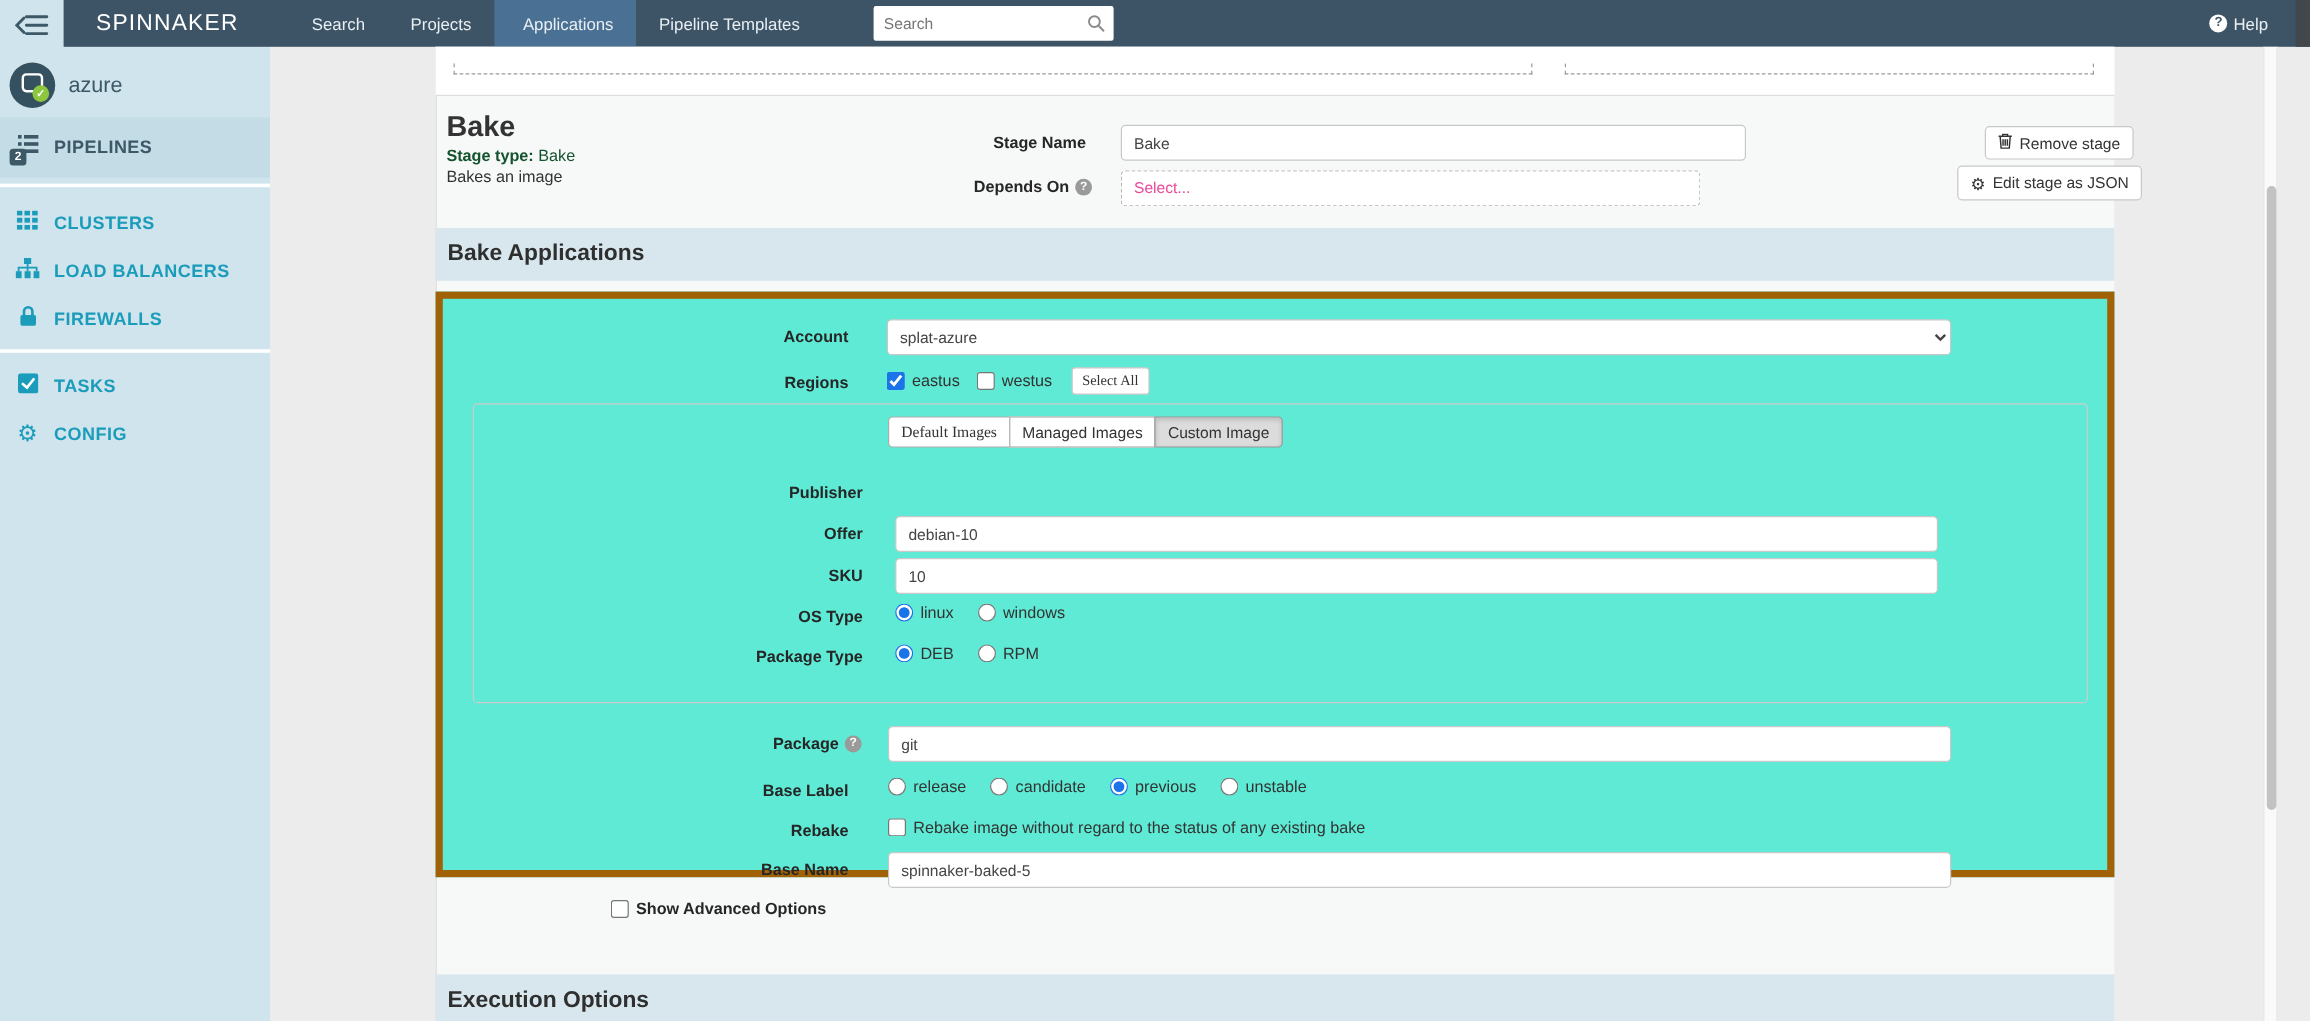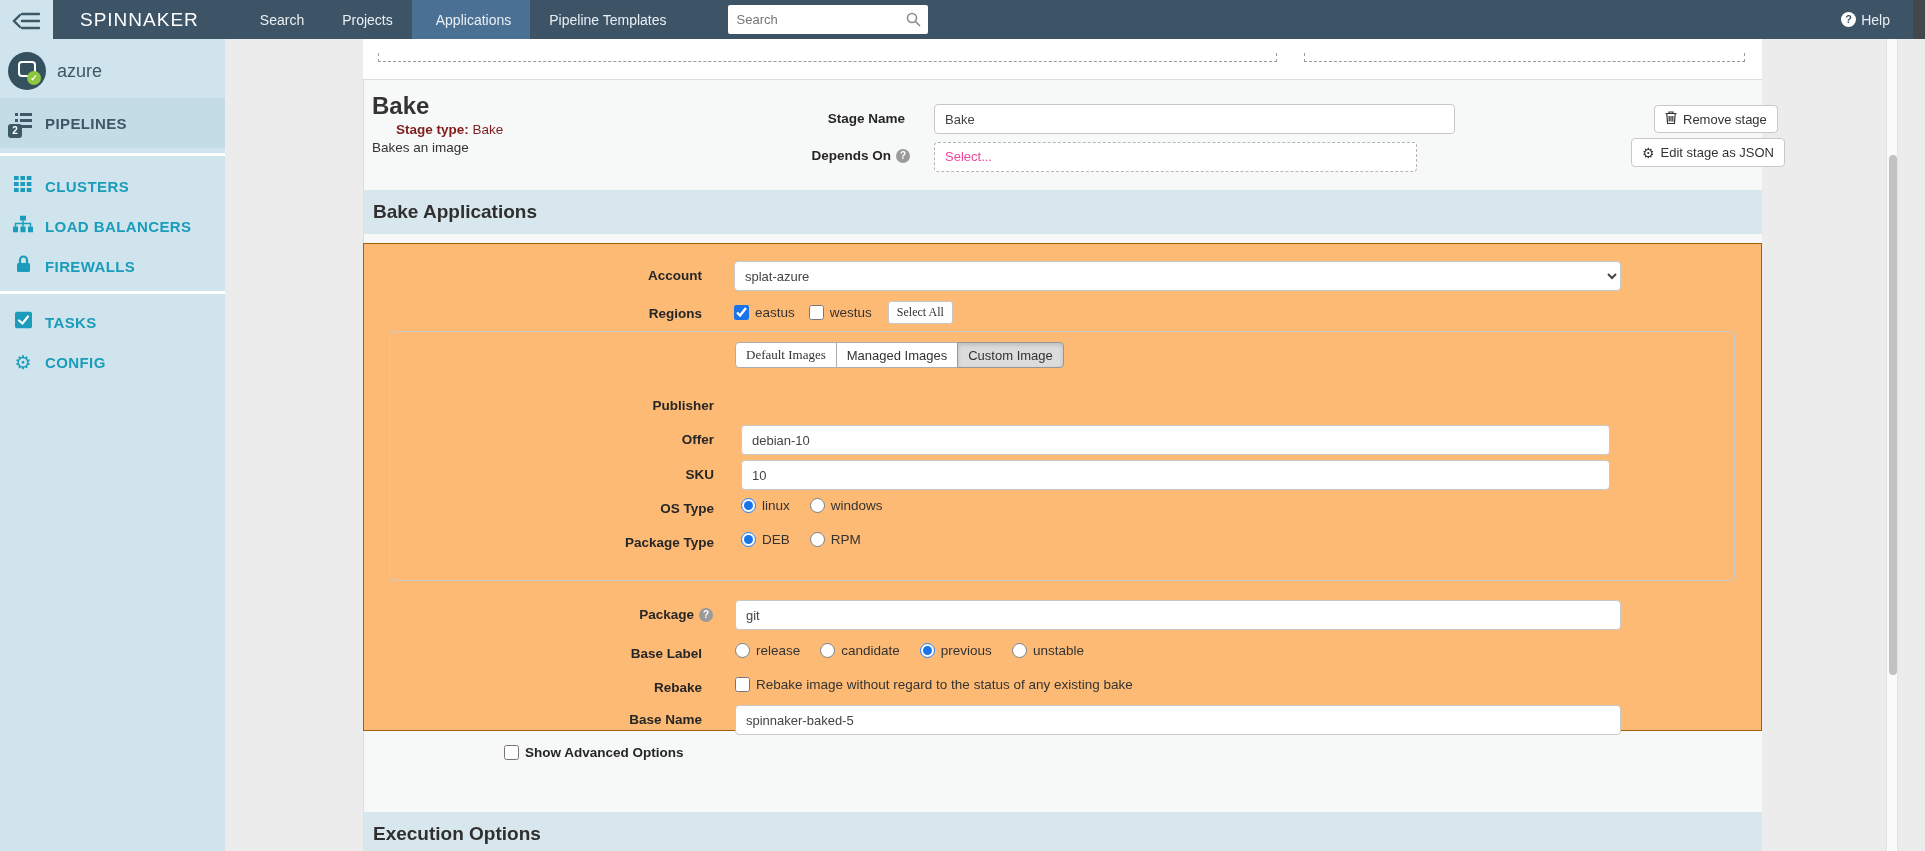--- a/index.html
+++ b/index.html
@@ -36,37 +36,37 @@
   .help-circle { width:15px; height:15px; border-radius:50%; background:#fff; color:#3d5467; font-size:11px; font-weight:bold; text-align:center; line-height:15px; }
   .help-txt { font-size:14px; }
 
   
   .column { position:absolute; left:363px; top:39px; width:1399px; height:812px; background:#f7f8f8; border-left:1px solid #ddd; }
   .top-strip { position:absolute; left:363px; top:39px; width:1399px; height:41px; background:#fff; border-bottom:1px solid #ddd; }
   .cut-box { position:absolute; top:14px; height:9px; background:#fff; border:1px dashed #9a9a9a; border-top:none; }
 
   .stage-title { position:absolute; left:372px; top:93px; }
   .stage-title h1 { font-size:24px; font-weight:bold; color:#333; line-height:26px; }
-  .stage-meta { font-size:13.5px; color:#7f1d1d; margin-top:3px;margin-left:24px; }
+  .stage-meta { font-size:13.5px; color:#14532d; margin-top:3px; }
   .stage-meta b { font-weight:bold; }
   .stage-desc { font-size:13.5px; color:#333; margin-top:3px; }
 
   .lbl { position:absolute; font-size:13.5px; font-weight:bold; color:#262626; text-align:right; }
   .lbl-flex { position:absolute; display:flex; justify-content:flex-end; align-items:center; gap:5px; font-size:13.5px; font-weight:bold; color:#262626; }
   .inp { position:absolute; height:30px; border:1px solid #c8c8c8; border-radius:4px; background:#fff; font-size:13px; font-family:inherit; color:#444; padding:0 10px; outline:none; }
   .q-icon { width:14px; height:14px; border-radius:50%; background:#9a9a9a; color:#fff; font-size:10px; font-weight:bold; text-align:center; line-height:14px; display:inline-block; }
 
   .btn { position:absolute; display:flex; align-items:center; gap:6px; background:#fff; border:1px solid #c8c8c8; border-radius:4px; font-size:13px; color:#333; padding:0 10px; cursor:pointer; font-family:inherit; }
   .btn .g { font-size:14px; line-height:1; }
   .dashed-select { position:absolute; height:30px; border:1px dashed #b5b5b5; border-radius:4px; background:#fff; font-size:13px; color:#ec4899; padding:6px 10px; cursor:pointer; }
 
   .section-header { position:absolute; left:363px; width:1399px; height:44px; background:#d8e7ed; }
   .section-header span { position:absolute; left:10px; top:11px; font-size:19px; font-weight:bold; color:#2f2f2f; }
 
-  .card { position:absolute; left:363px; top:243px; width:1399px; height:488px; background:#fdba74; border:1px solid #a16207; }
+  .card { position:absolute; left:363px; top:243px; width:1399px; height:488px; background:#5eead4; border:6px solid #a16207; }
   .card select { position:absolute; height:30px; border:1px solid #c8c8c8; border-radius:4px; background:#fff; font-size:13px; font-family:inherit; color:#444; padding:0 6px; outline:none; }
   .check-row { position:absolute; display:flex; align-items:center; gap:6px; font-size:13.5px; color:#333; }
   .check-row input, .radio-row input { width:15px; height:15px; accent-color:#1a73e8; margin:0; }
   .radio-row { position:absolute; display:flex; align-items:center; gap:20px; font-size:13.5px; color:#333; }
   .radio-row label { display:flex; align-items:center; gap:6px; cursor:pointer; }
   .btn-small { background:#fff; border:1px solid #c8c8c8; border-radius:3px; font-size:12px; color:#333; padding:3px 8px; cursor:pointer; font-family:Liberation Serif, serif;text-align:right; }
 
   .inner-panel { position:absolute; left:25px; top:87px; width:1346px; height:250px; border:1px solid #ccc; border-radius:4px; }
   .tabs { position:absolute; left:345px; top:10px; display:flex; }
   .tab { background:#fff; border:1px solid #adadad; font-size:13px; color:#333; padding:4px 10px; cursor:pointer; margin-left:-1px; font-family:inherit; }

